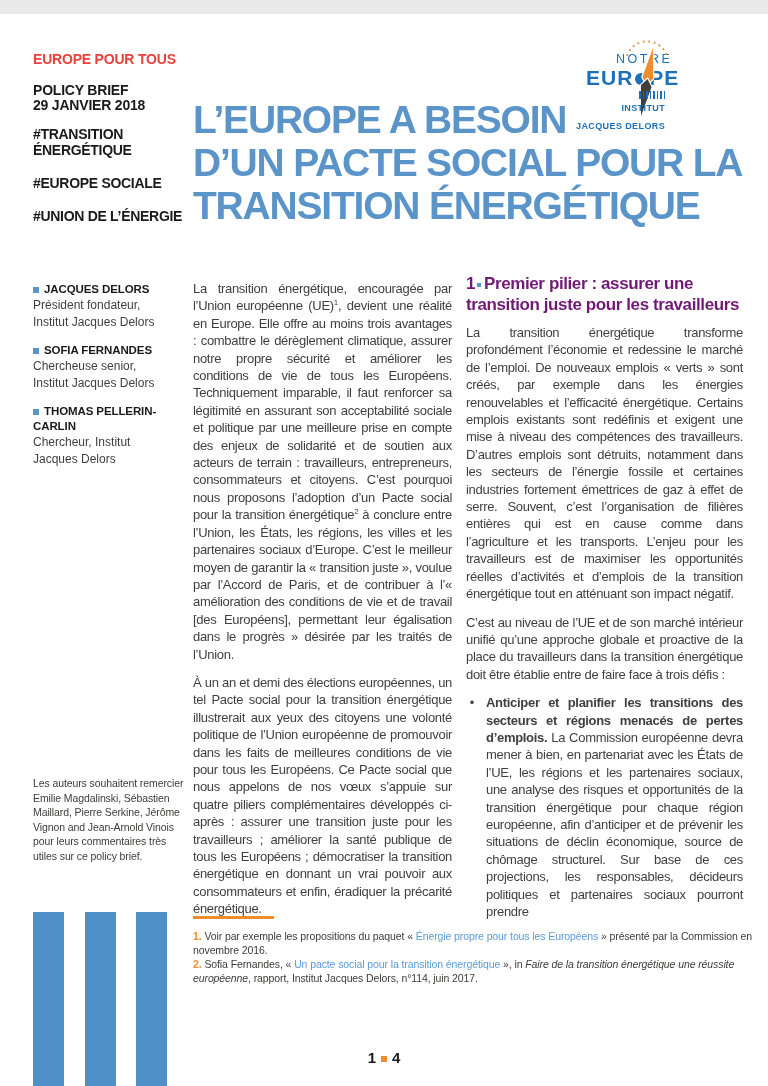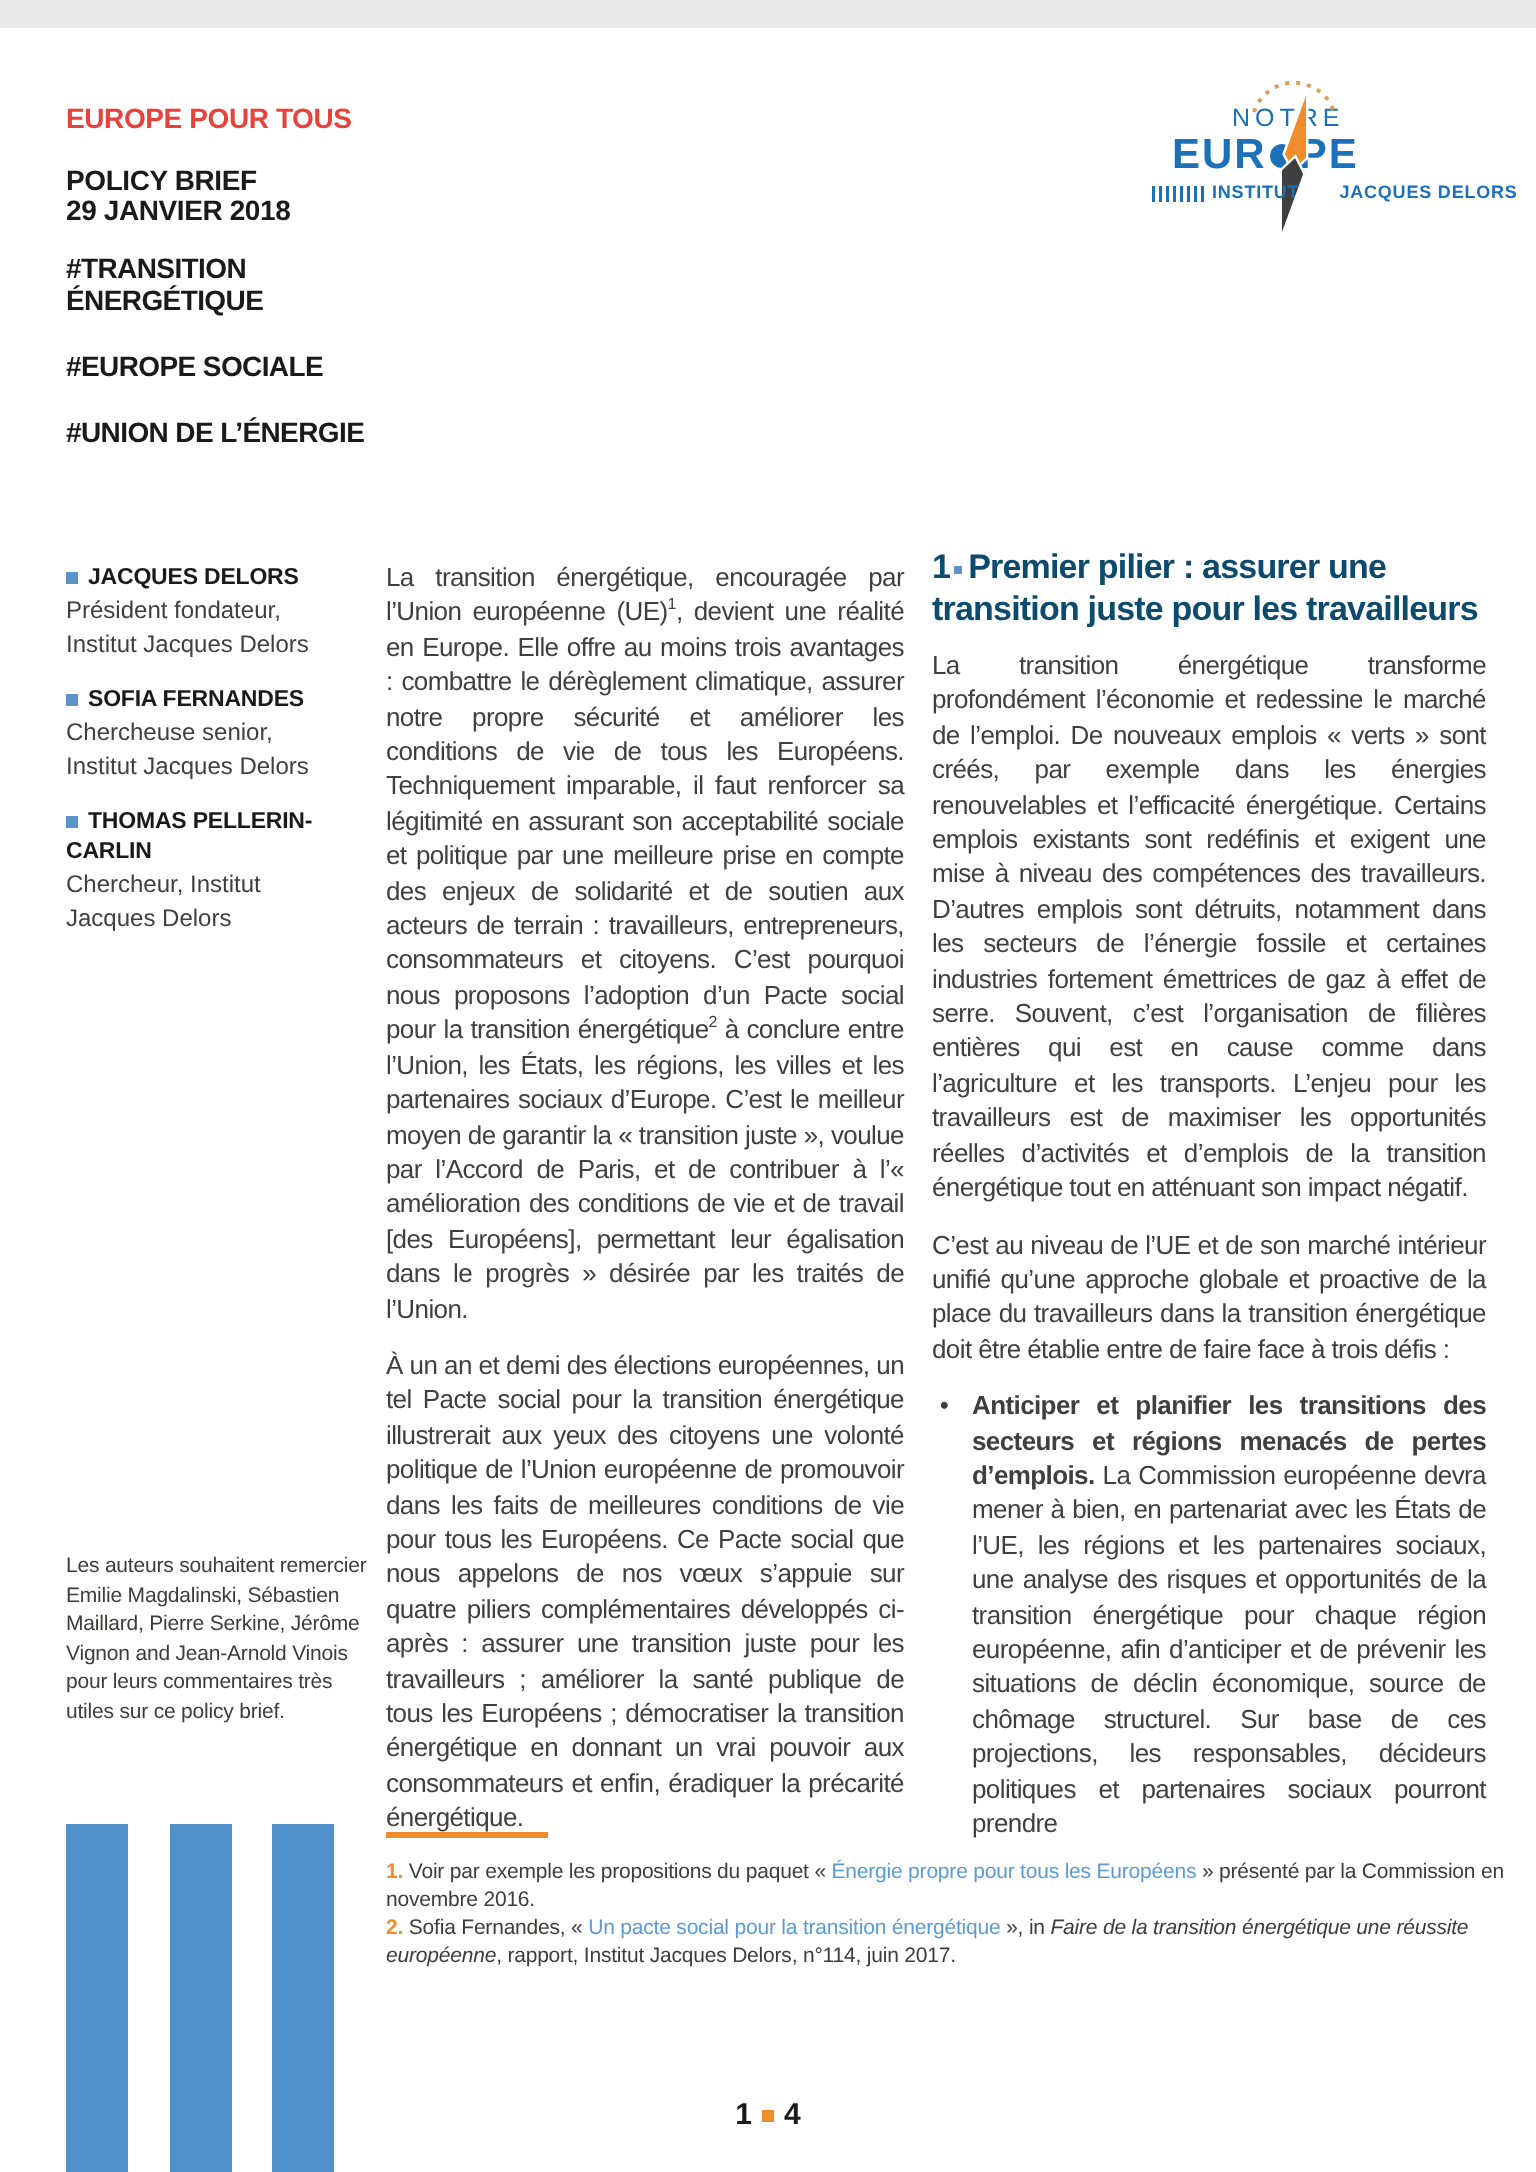--- a/index.html
+++ b/index.html
@@ -31,35 +31,35 @@
   .logo { position:absolute; left:576px; top:30px; width:168px; height:82px; }
   .logo-notre { position:absolute; left:40px; top:8px; font-size:12.5px; font-weight:normal;
                 color:#1c70b8; letter-spacing:2.5px; }
   .logo-europe { position:absolute; left:10px; top:22px; font-size:21px; font-weight:bold;
                  color:#1c70b8; letter-spacing:1px; white-space:nowrap; }
   .logo-o { display:inline-block; width:12px; height:12px; border-radius:50%;
             background:#1c70b8; margin:0 2px; }
   .logo-needle { position:absolute; left:43px; top:-14px; width:56px; height:94px; }
   .logo-sub { position:absolute; left:0; top:47px; display:flex; align-items:flex-end; gap:4px;
               font-size:9px; font-weight:bold; color:#1c70b8; letter-spacing:0.4px;
-              white-space:nowrap; }
+              white-space:nowrap;flex-direction:column; }
   .logo-ticks { display:inline-block; width:26px; height:8px;
       background:repeating-linear-gradient(90deg,#1c70b8 0 1.5px,transparent 1.5px 3.5px); }
   .logo-gap { display:inline-block; width:12px; }
   
   .title { position:absolute; left:193px; top:84px; width:565px; font-size:39px;
            font-weight:bold; color:#5b94c8; line-height:43px; letter-spacing:-1.2px; }
   
   .col { position:absolute; text-align:justify; font-size:13px; line-height:17.4px;
          letter-spacing:-0.3px; color:#3f3f3f; }
   .col1 { left:193px; top:266px; width:259px; }
   .col2 { left:466px; top:259px; width:277px; }
   .col p { margin-bottom:11px; }
   sup { font-size:8px; vertical-align:super; line-height:0; }
-  .h2 { font-size:17px; line-height:21px; font-weight:bold; color:#0c4a6e;
+  .h2 { font-size:17px; line-height:21px; font-weight:bold; color:#701a75;
         letter-spacing:-0.4px; margin-bottom:9px; text-align:left; }
   .h2 .sq-blue { display:inline-block; width:4px; height:4px; background:#5b94c8;
                  margin:0 3px 2px 2px; }
   .bold-lead { font-weight:bold; }
   .bullet { display:flex; gap:8px; }
   .bullet-glyph { flex:none; width:12px; text-align:center; }
   .bullet-text { flex:1; }
   
   .fn-rule { position:absolute; left:193px; top:902px; width:81px; height:2.5px;
              background:#ef8d2d; }
@@ -104,20 +104,25 @@
       </g>
     </svg>
     <div class="logo-sub">
       <span class="logo-ticks"></span>
       <span>INSTITUT</span>
       <span class="logo-gap"></span>
       <span>JACQUES DELORS</span>
     </div>
   </div>
 
+  <div class="title">
+    <div>L’EUROPE A BESOIN</div>
+    <div>D’UN PACTE SOCIAL POUR LA</div>
+    <div>TRANSITION ÉNERGÉTIQUE</div>
+  </div>
 
   <div class="authors">
     <div class="author">
       <div class="author-name"><span class="sq"></span><span>JACQUES DELORS</span></div>
       <div class="author-role">Président fondateur,
 Institut Jacques Delors</div>
     </div>
     <div class="author">
       <div class="author-name"><span class="sq"></span><span>SOFIA FERNANDES</span></div>
       <div class="author-role">Chercheuse senior,

